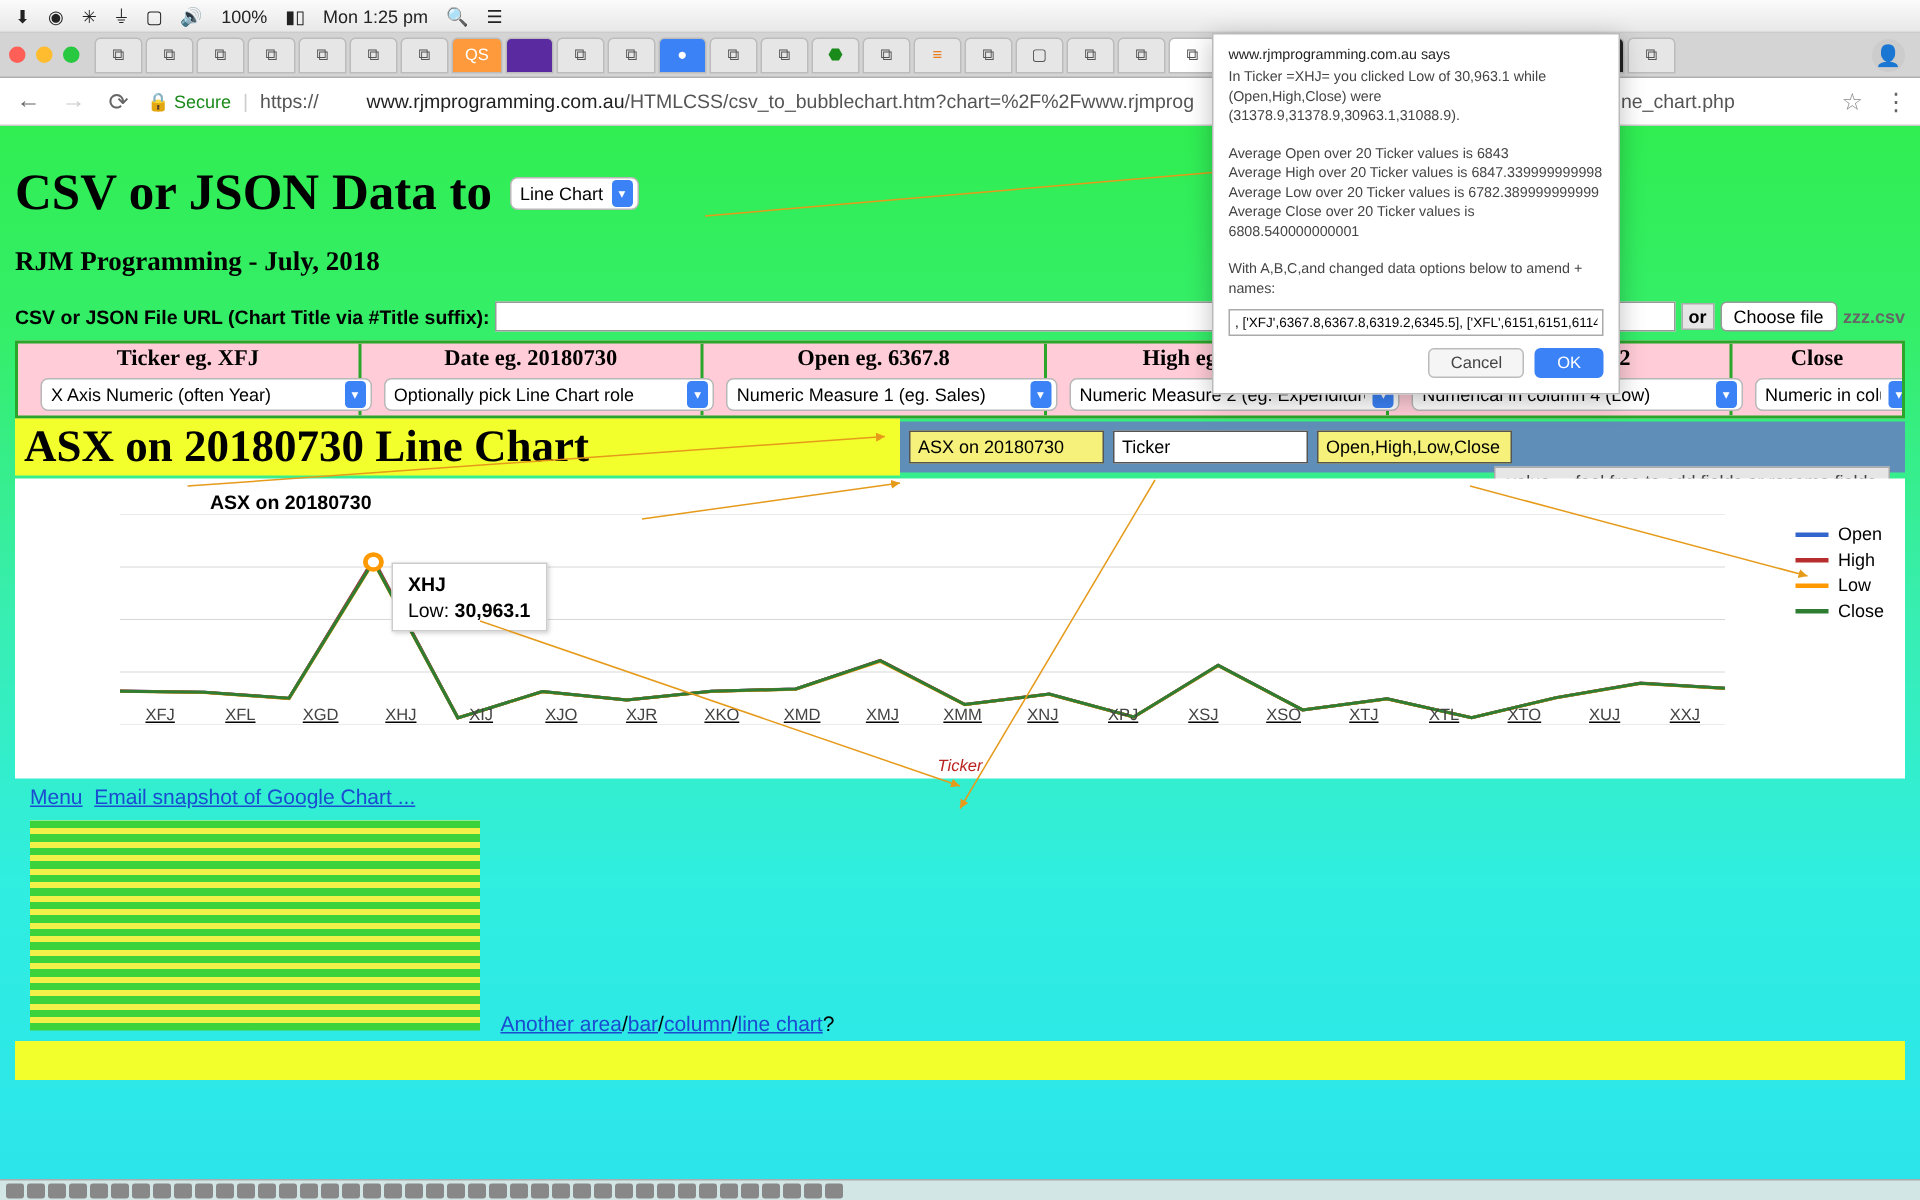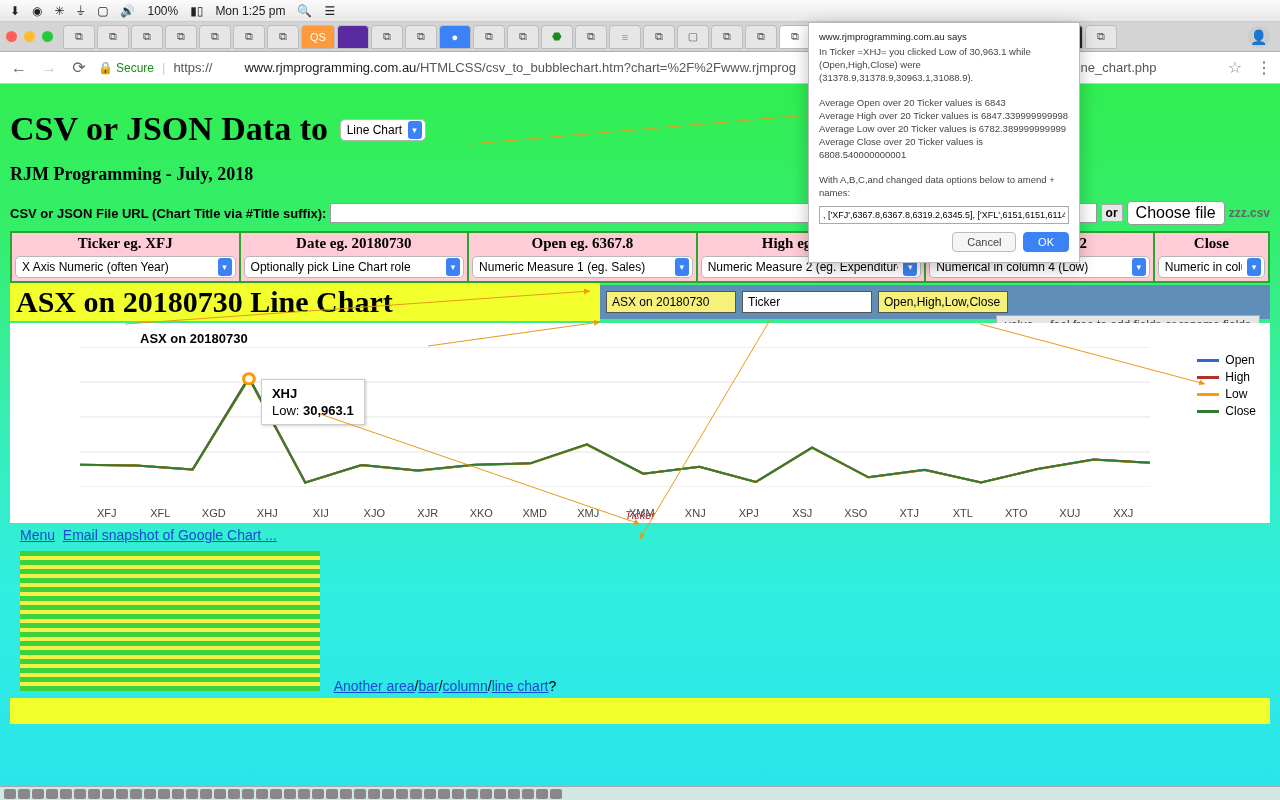--- a/index.html
+++ b/index.html
@@ -37,30 +37,30 @@
   h1.title { font-family: Georgia, 'Times New Roman', serif; font-size:34px; font-weight:bold; color:#000; display:inline-block; margin:14px 0 8px 0;}
   .chart-type-sel { display:inline-block; margin-left:8px; vertical-align:6px; }
   select.mac { -webkit-appearance:none; appearance:none; background:#fff; border:1px solid #b8b8b8; border-radius:5px; height:22px; padding:1px 22px 1px 6px; font-size:12px; position:relative; }
   .selwrap { position:relative; display:inline-block; }
   .selwrap::after { content:"▾"; position:absolute; right:4px; top:2px; width:14px; height:18px; background:#3b82f6; color:#fff; font-size:9px; display:flex; align-items:center; justify-content:center; border-radius:3px; }
   h2.sub { font-family: Georgia, serif; font-size:18px; font-weight:bold; margin:8px 0 16px 0; }
   
   .url-row { display:flex; align-items:center; gap:4px; font-size:13px; font-weight:bold; margin-bottom:6px; }
   .url-row input.url-in { flex:1; height:20px; border:1px solid #999; background:#fff; padding:0 4px; font-size:12px; }
   .or-lbl { background:#e6e6e6; border:1px solid #aaa; padding:1px 4px; font-size:12px; }
-  .choose { background:#fff; border:1px solid #999; border-radius:4px; padding:2px 8px; font-size:16px; }
+  .choose { background:#fff; border:1px solid #999; border-radius:4px; padding:2px 8px; font-size:12px; }
   .fname { color:#666; font-size:12px; }
   
   
   .cols-wrap { display:flex; border:2px solid #2aa62a; background:#ffccd7; overflow:hidden; }
   .col-cell { flex:1; min-width:0; border-right:2px solid #2aa62a; display:flex; flex-direction:column; }
   .col-cell:last-child{border-right:none;}
   .col-hdr { text-align:center; font-weight:bold; font-family:Georgia,serif; font-size:15px; padding:2px 0; color:#000; }
   .col-sel { padding:2px 3px 3px 3px; }
-  .col-sel .selwrap { width:100%; }
+  .col-sel .selwrap { width:100%;margin-left:12px; }
   .col-sel select { width:100%; background:#fff; }
   
   
   .cfg-bar { background:#5f8fb8; height:34px; display:flex; align-items:center; padding:0 6px; gap:6px; margin-top:2px; position:relative; }
   .cfg-bar .spacer{flex:1;}
   .cfg-in { height:22px; border:1px solid #555; padding:0 5px; font-size:12px; }
   .cfg-in.hl { background:#f5f17a; }
   .cfg-in.w1{width:130px;} .cfg-in.w2{width:130px;} .cfg-in.w3{width:130px;}
   .hint-bar { background:#e6e6e6; color:#444; font-size:12px; padding:2px 8px; position:absolute; right:10px; top:32px; border:1px solid #aaa; }
   
@@ -68,21 +68,21 @@
   .chart-title-row { background:#f2ff2d; padding:2px 6px; width:590px; }
   .chart-title-row h3 { font-family:Georgia,serif; font-size:30px; font-weight:bold; }
   
   
   .chart-box { background:#fff; height:200px; margin-top:2px; position:relative; padding:8px 20px 8px 60px; }
   .chart-title-txt { position:absolute; left:130px; top:8px; font-weight:bold; font-size:13px; }
   .yaxis { position:absolute; left:14px; top:24px; bottom:36px; width:50px; }
   .ytick { position:absolute; right:6px; font-size:11px; color:#444; text-align:right; width:44px; }
   .plot { position:absolute; left:70px; right:120px; top:24px; bottom:36px; }
   .plot svg { width:100%; height:100%; }
-  .xaxis { position:absolute; left:70px; right:120px; bottom:4px; display:flex; }
+  .xaxis { position:absolute; left:70px; right:120px; bottom:36px; display:flex;text-decoration:underline; }
   .xtick { flex:1; text-align:center; font-size:11px; color:#444; }
   .xaxis-label { position:absolute; left:50%; bottom:2px; transform:translateX(-50%); font-style:italic; color:#b22; font-size:11px; }
   .legend { position:absolute; right:14px; top:30px; font-size:12px; }
   .legend-row { display:flex; align-items:center; gap:6px; margin-bottom:3px; }
   .legend-sw { width:22px; height:3px; }
   .tooltip-box { position:absolute; background:#fff; border:1px solid #ccc; box-shadow:1px 1px 3px rgba(0,0,0,.2); padding:6px 10px; font-size:13px; }
   .tooltip-box .tt-hdr{font-weight:bold;margin-bottom:2px;}
   
   
   .links-row { padding:4px 10px; font-size:14px; color:#1a4bd0; }

